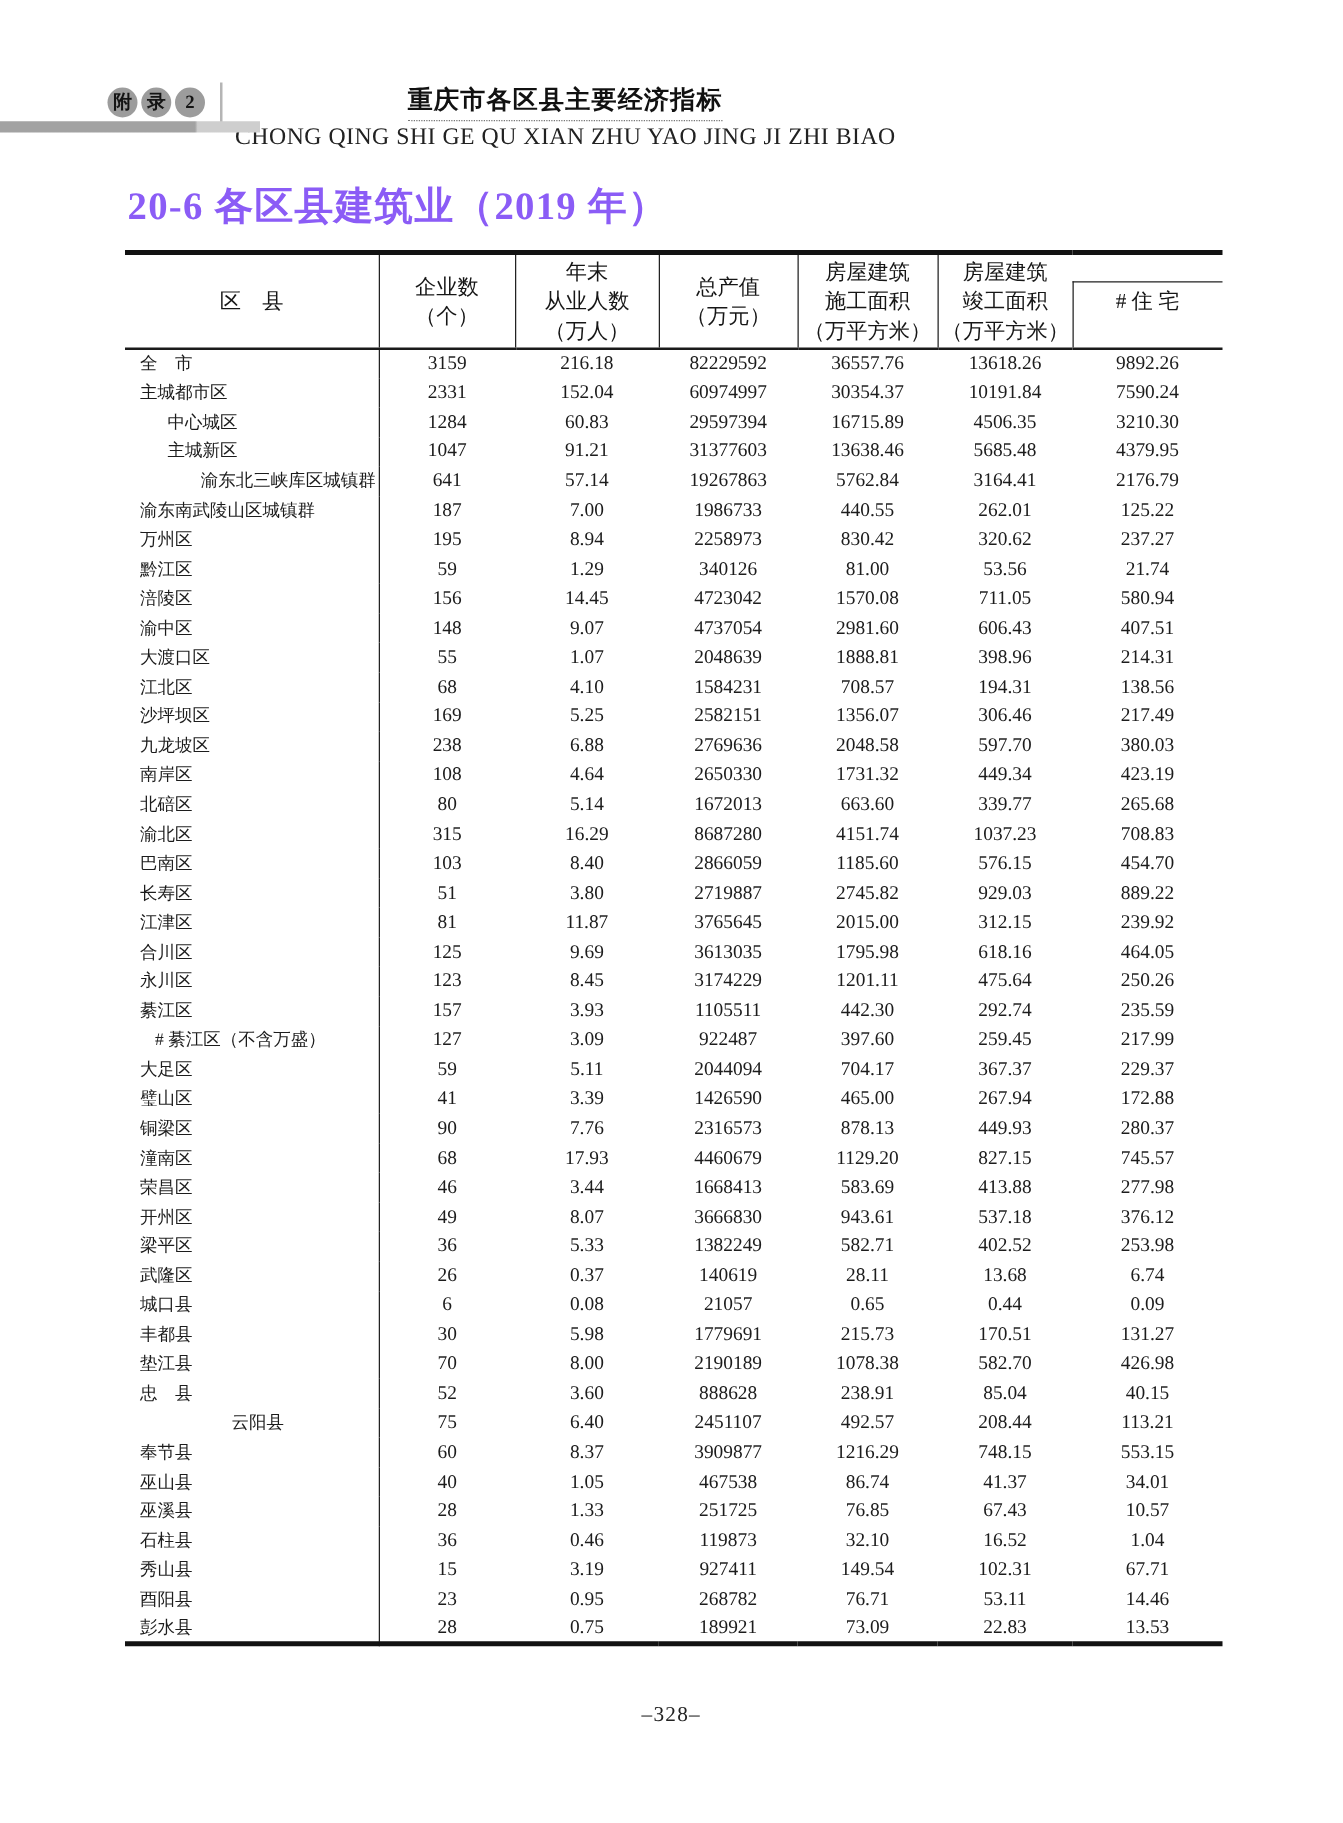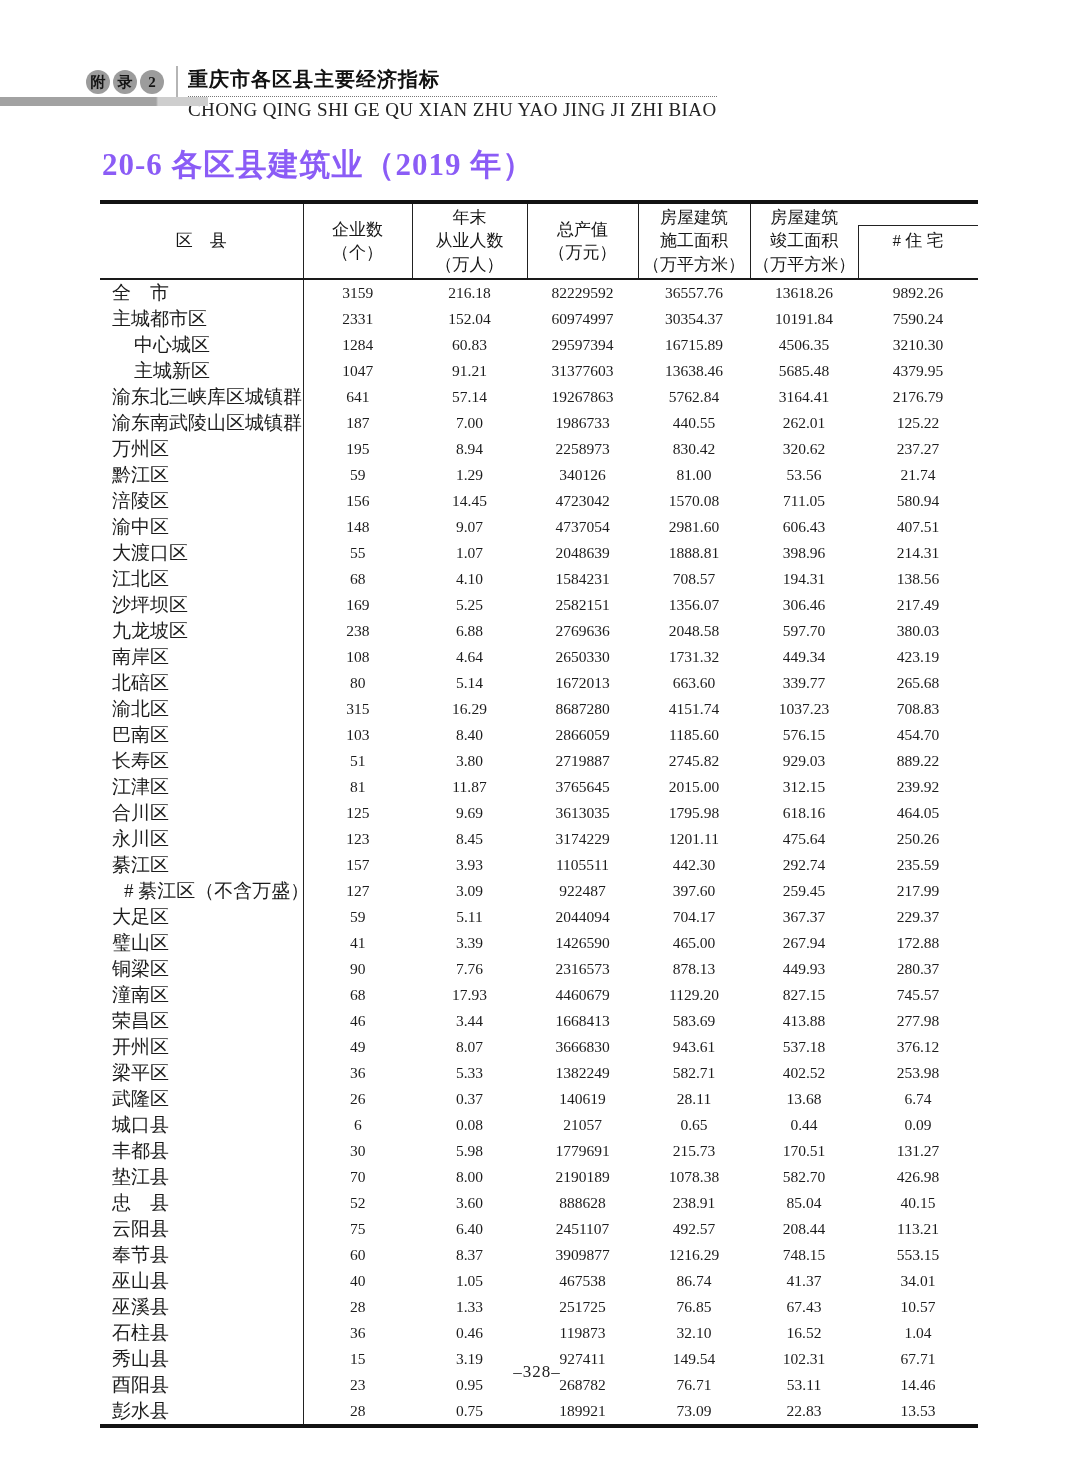--- a/index.html
+++ b/index.html
@@ -16,21 +16,21 @@
   
   .running-head { position: absolute; top: 66px; left: 86px; display: flex; align-items: flex-start; }
   .badge { display: flex; gap: 3px; margin-top: 4px; }
   .badge .circle {
     width: 24px; height: 24px; border-radius: 50%;
     background: #9c9c9c; color: #141414;
     font-size: 15px; line-height: 24px; text-align: center;
     font-family: "Liberation Serif", serif; font-weight: bold;
   }
   .head-divider { width: 2px; height: 34px; background: #b5b5b5; margin: 0 10px 0 12px; }
-  .head-titles { display: flex; flex-direction: column; }
+  .head-titles { display: flex; flex-direction: column; align-items: center; }
   .head-title-cn {
     font-size: 20px; font-weight: bold; letter-spacing: 1px; color: #111;
     font-family: "Liberation Sans", sans-serif;
     padding-bottom: 3px; border-bottom: 1px dotted #777;
   }
   .head-title-py {
     font-size: 19px; letter-spacing: 0.4px; color: #222; margin-top: 2px;
     font-family: Liberation Serif, serif;
   }
   .head-bar {
@@ -66,21 +66,21 @@
     content: ""; position: absolute; left: 0; right: 0; top: 21px; bottom: 0;
     border-left: 1.5px solid #222; border-top: 1.5px solid #222;
     pointer-events: none;
   }
   tbody td {
     height: 23.55px; text-align: center; vertical-align: middle;
     font-size: 15.5px; color: #1c1c1c; padding: 0 2px;
     font-family: "Liberation Serif", "DejaVu Serif", serif;
   }
   tbody td.name-cell {
-    text-align: left; font-size: 19px;
+    text-align: left; font-size: 14px;
     border-right: 1.5px solid #222;
     white-space: nowrap; overflow: hidden;
   }
 
   
   .page-footer {
     position: absolute; top: 1362px; left: 0; width: 100%;
     text-align: center; font-size: 17px; color: #222;
     letter-spacing: 1px;
   }
@@ -455,21 +455,21 @@
           <tr>
             <td class="name-cell" style="padding-left: 12px;">忠　县</td>
             <td>52</td>
             <td>3.60</td>
             <td>888628</td>
             <td>238.91</td>
             <td>85.04</td>
             <td>40.15</td>
           </tr>
           <tr>
-            <td class="name-cell" style="padding-left: 12px;">云阳县</td>
+            <td class="name-cell" style="padding-left: 12px; text-align: center;">云阳县</td>
             <td>75</td>
             <td>6.40</td>
             <td>2451107</td>
             <td>492.57</td>
             <td>208.44</td>
             <td>113.21</td>
           </tr>
           <tr>
             <td class="name-cell" style="padding-left: 12px;">奉节县</td>
             <td>60</td>

